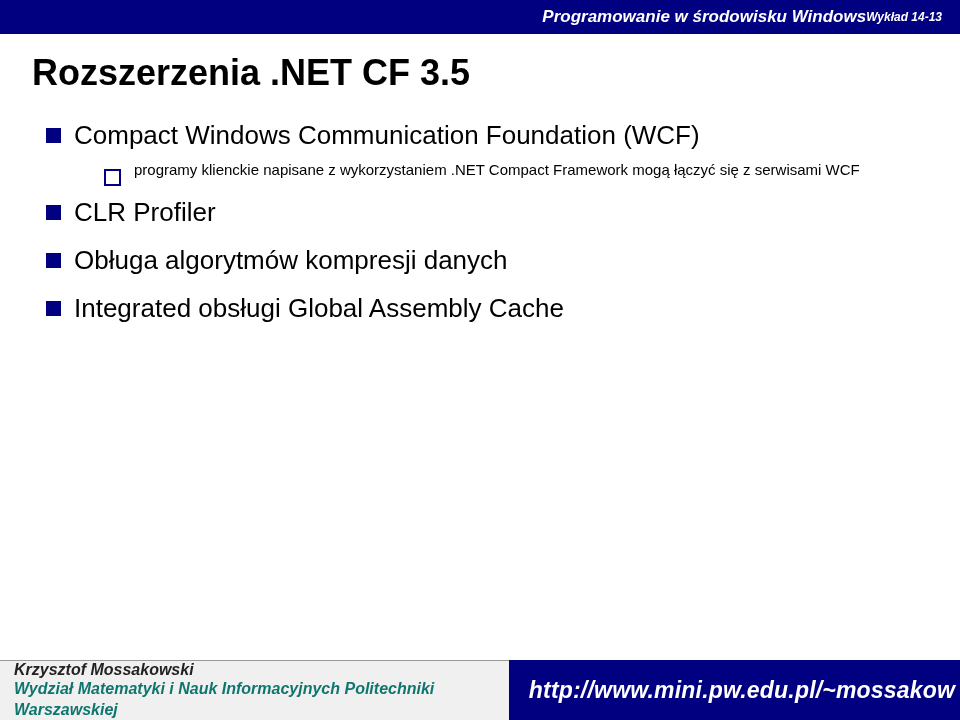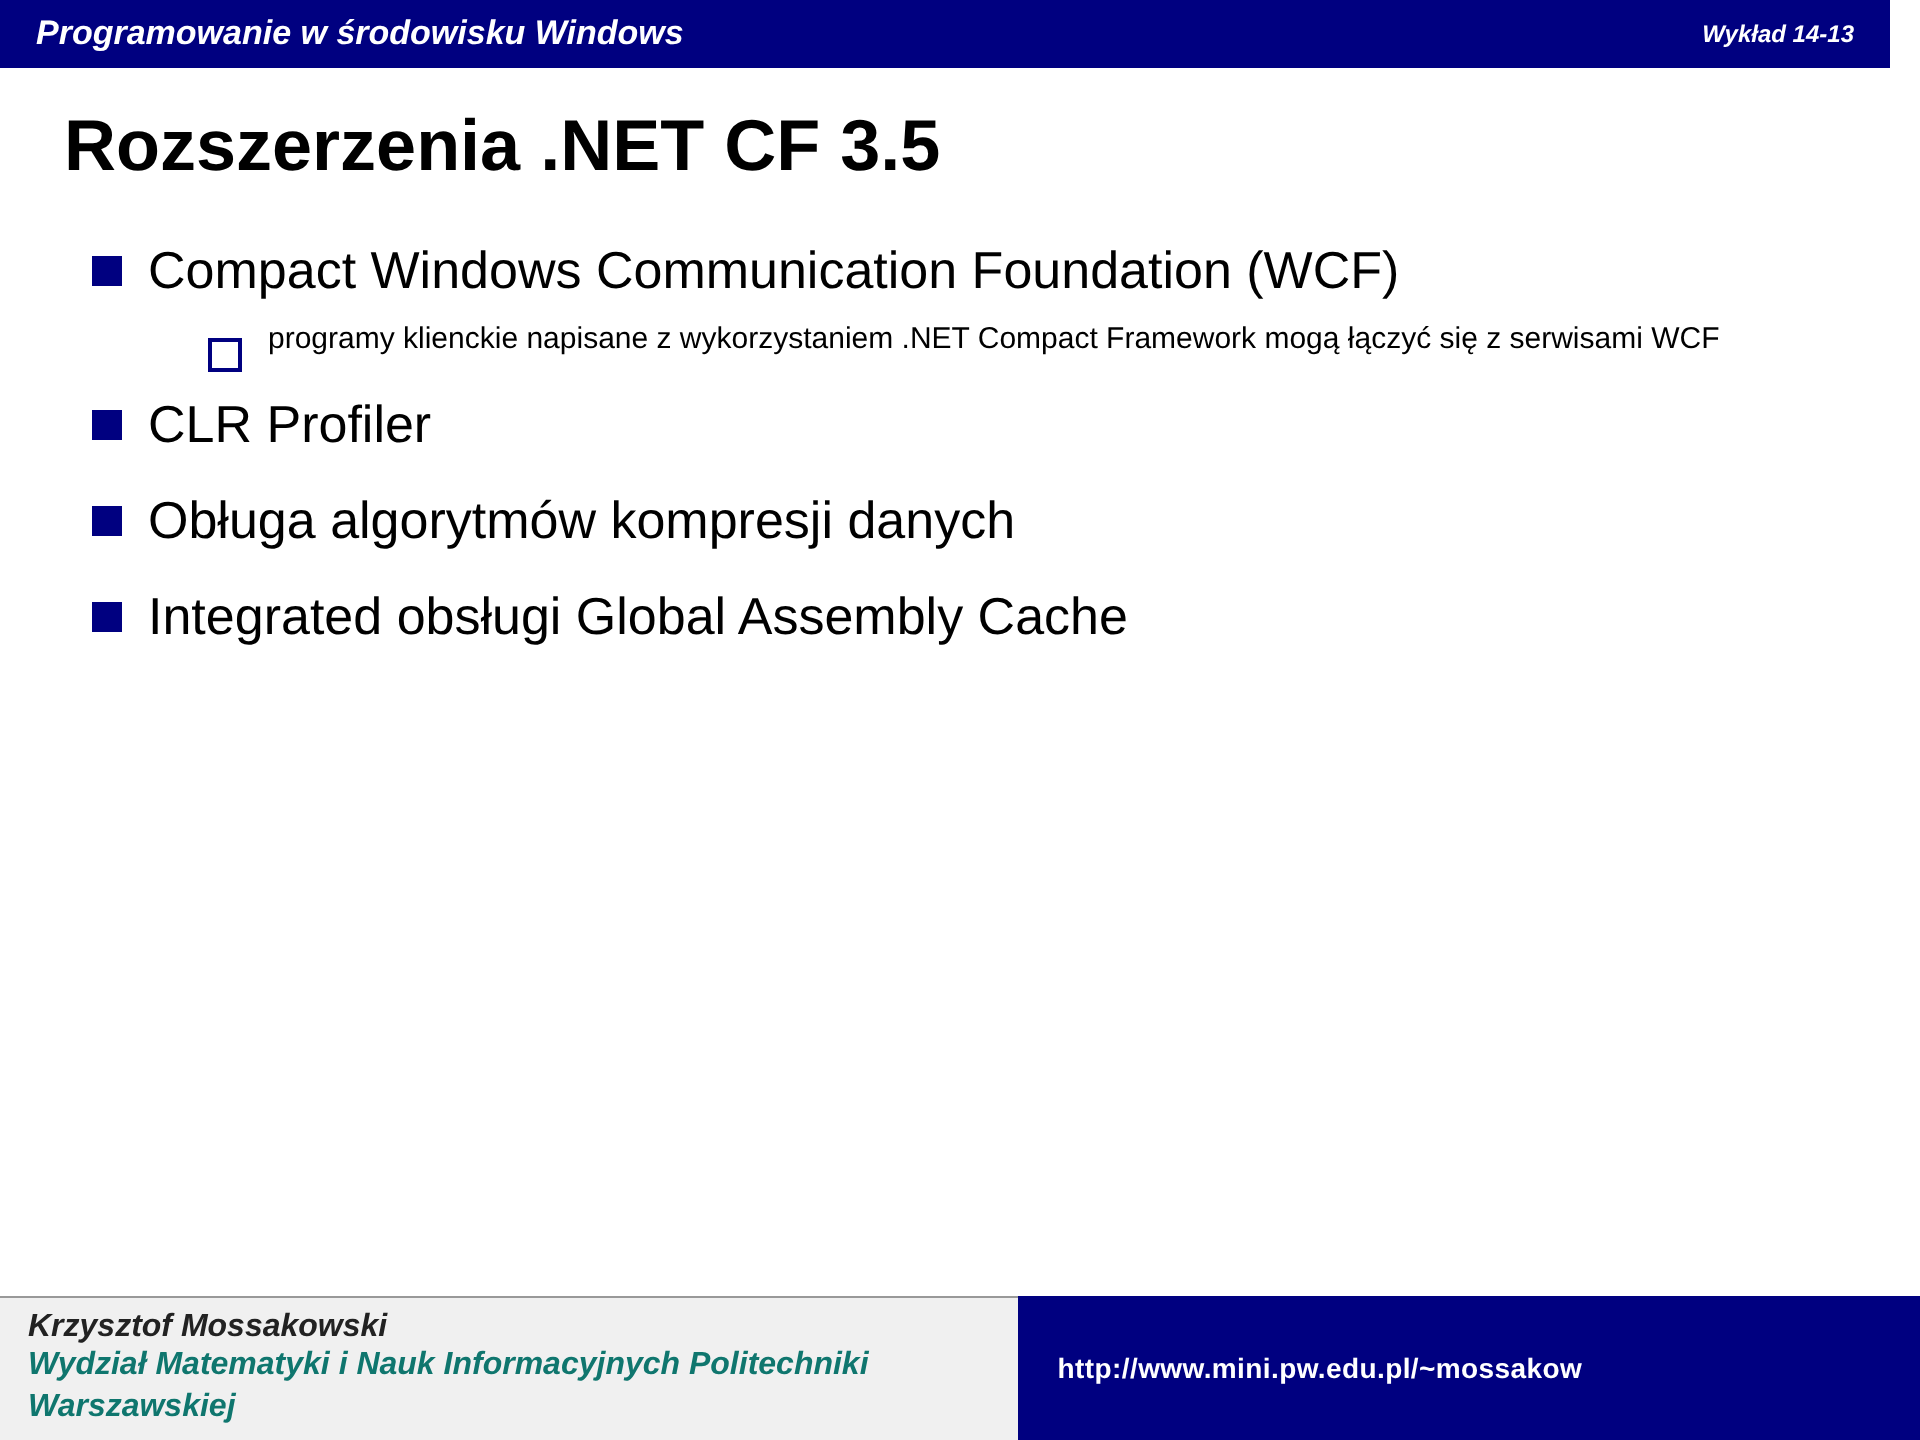--- a/index.html
+++ b/index.html
@@ -6,29 +6,28 @@
   html, body { width: 960px; height: 720px; font-family: Verdana, Arial, sans-serif; background: #fff; }
   .slide {
     position: relative;
     width: 960px;
     height: 720px;
     background: #fff;
     overflow: hidden;
   }
   .header-bar {
     position: absolute;
-    top: 0; left: 0; right: 15px;
+    top: 0; left: 0; right: 0;
     height: 34px;
     background: #000080;
     display: flex;
-    justify-content: space-between;
+    justify-content: flex-end;
     align-items: center;
     padding: 0 18px;
     color: #fff;
-    gap: 13px;
   }
   .header-left {
     font-size: 17px;
     font-weight: bold;
     font-style: italic;
   }
   .header-right {
     font-size: 12px;
     font-weight: bold;
     font-style: italic;
@@ -82,21 +81,21 @@
     left: 6px;
     top: 9px;
     width: 13px;
     height: 13px;
     border: 2px solid #000080;
     background: transparent;
   }
   .footer-bar {
     position: absolute;
     bottom: 0; left: 0; right: 0;
-    height: 72px;
+    height: 60px;
     display: flex;
     align-items: stretch;
   }
   .footer-left {
     flex: 0 0 53%;
     background: #f0f0f0;
     border-top: 1px solid #999;
     color: #333;
     padding: 6px 14px 6px 14px;
     display: flex;
@@ -120,22 +119,23 @@
   .footer-right {
     flex: 1;
     background: #000080;
     color: #fff;
     display: flex;
     align-items: center;
     justify-content: flex-start;
     padding-left: 20px;
   }
   .footer-url {
-    font-size: 14px;
+    font-size: 23px;
     font-weight: bold;
+    font-style: italic;
     letter-spacing: 0.2px;
   }
 </style>
 </head>
 <body>
 
 <div class="slide">
 
   <div class="header-bar">
     <div class="header-left">Programowanie w środowisku Windows</div>

